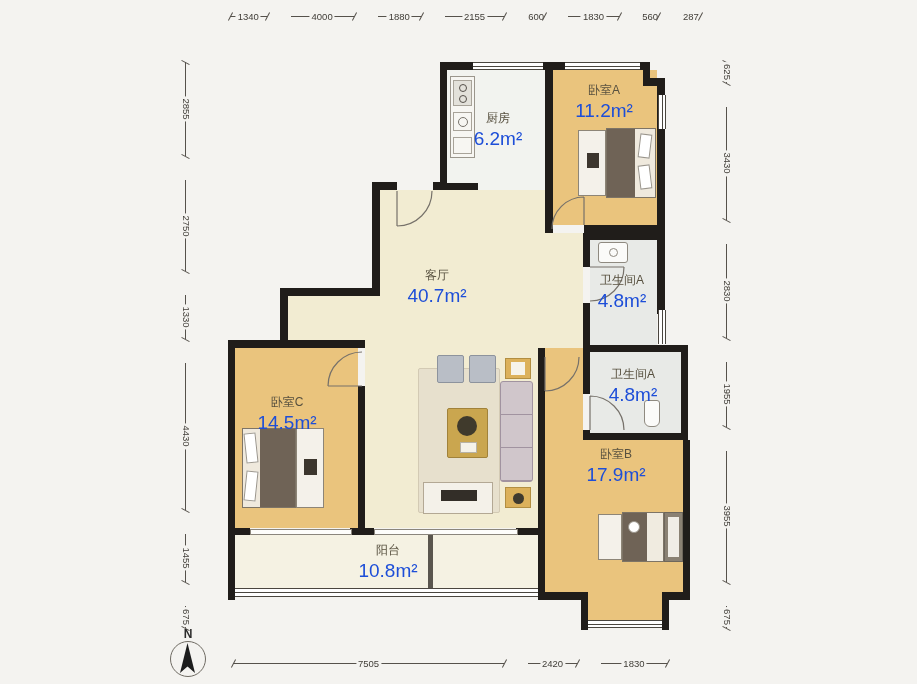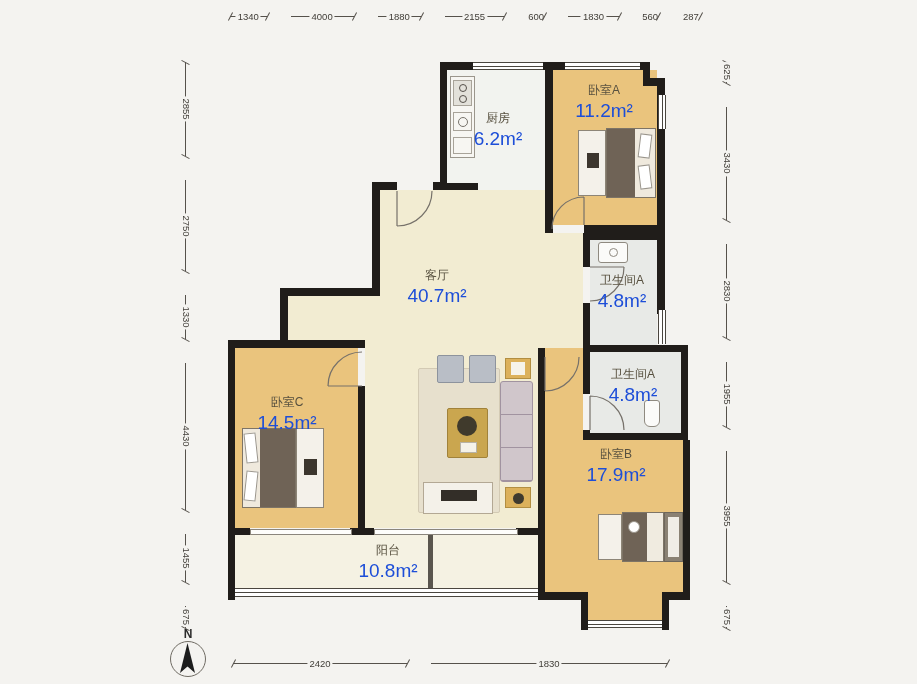--- a/index.html
+++ b/index.html
@@ -232,20 +232,23 @@
         <span class="lab">1830</span>
       </div>
       <div class="seg" style="flex-grow: 560;">
         <span class="lab">560</span>
       </div>
       <div class="seg" style="flex-grow: 665;">
         <span class="lab">287</span>
       </div>
     </div>
   <div id="dim-bottom" class="dim dim-h" style="left:233px;top:656px;width:434px;">
+      <div class="seg" style="flex-grow: 7505;">
+        <span class="lab">7505</span>
+      </div>
       <div class="seg" style="flex-grow: 1350;">
         <span class="lab">2420</span>
       </div>
       <div class="seg" style="flex-grow: 1830;">
         <span class="lab">1830</span>
       </div>
     </div>
   <div id="dim-left" class="dim dim-v" style="left:178px;top:62px;height:566px;">
       <div class="seg" style="flex-grow: 2855;">
         <span class="lab">2855</span>

